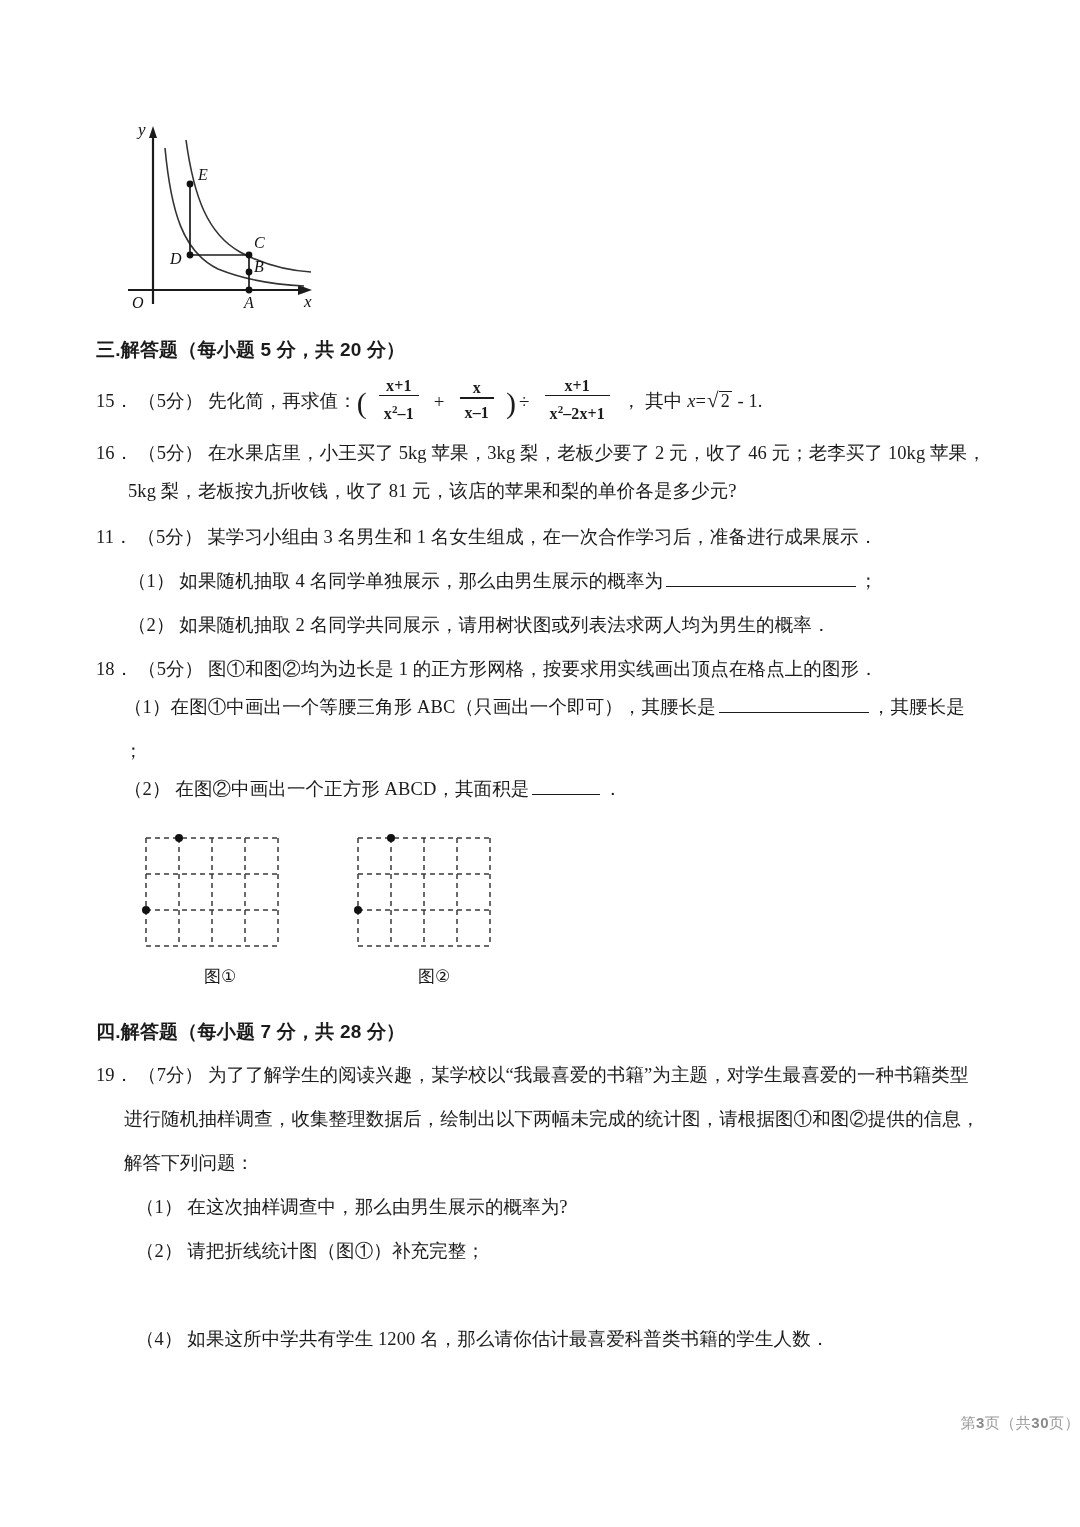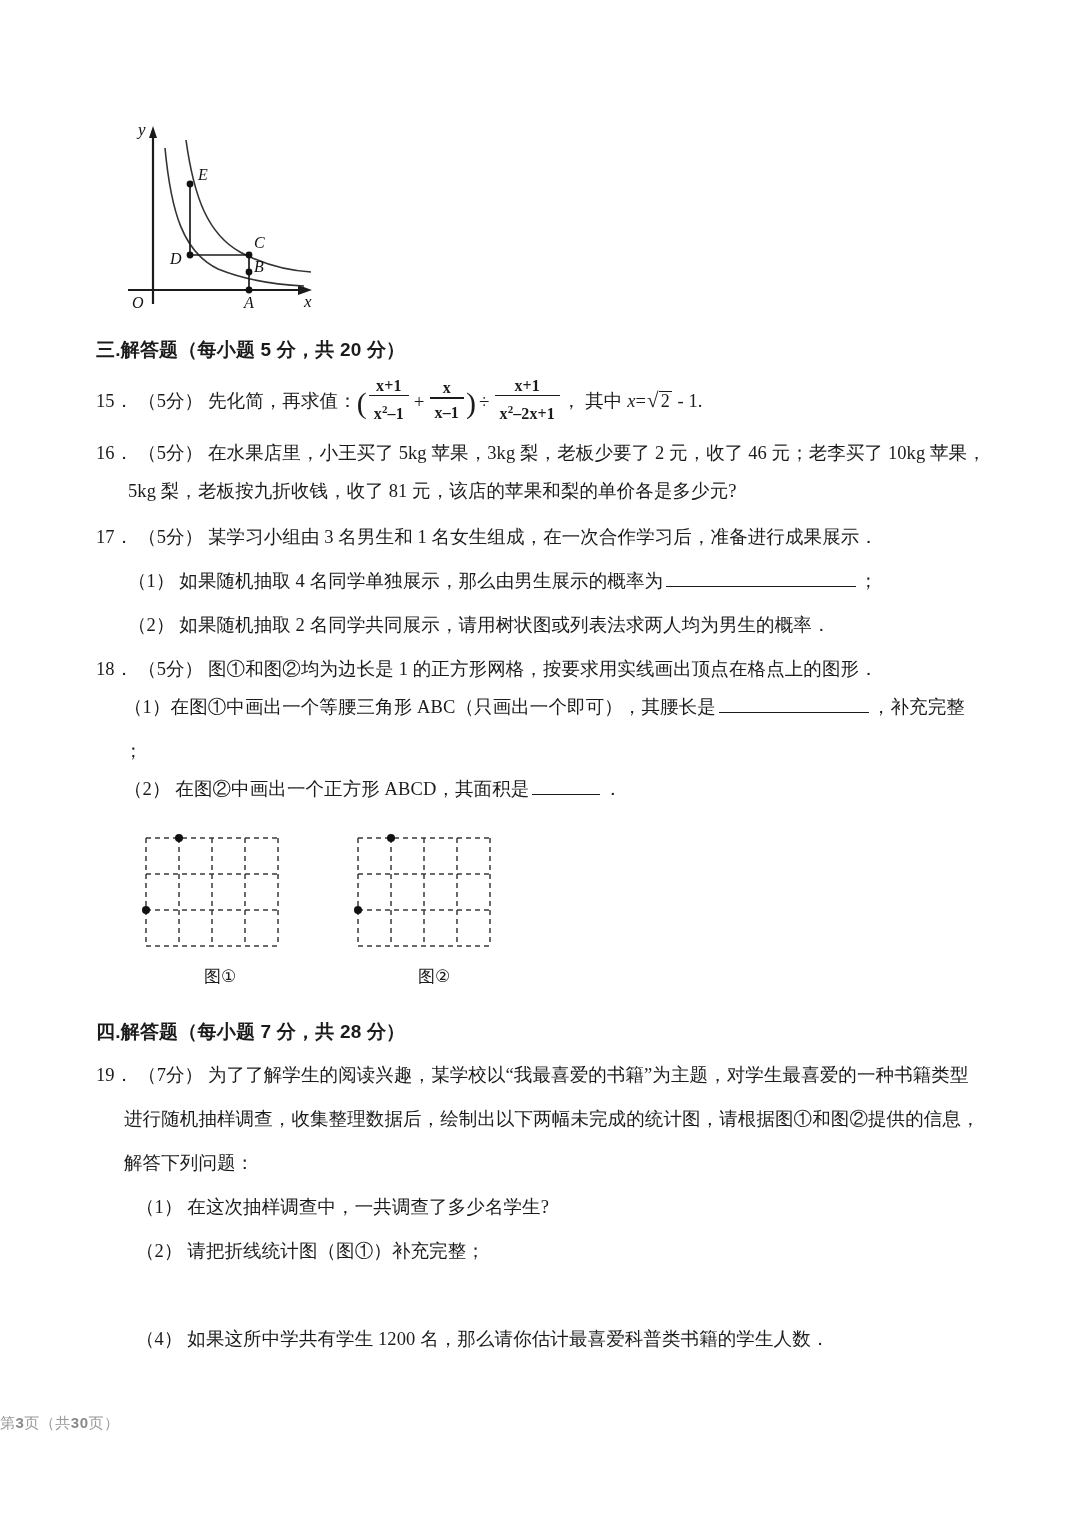--- a/index.html
+++ b/index.html
@@ -57,21 +57,21 @@
     display: inline-flex;
     align-items: center;
     vertical-align: middle;
     font-size: 18px;
   }
   .frac {
     display: inline-flex;
     flex-direction: column;
     align-items: center;
     vertical-align: middle;
-    margin: 0 2px;
+    margin: 0 12px;
     font-family: "Liberation Serif", serif;
   }
   .frac .top {
     padding: 0 5px 1px 5px;
     font-size: 16px;
     font-weight: bold;
     line-height: 16px;
   }
   .frac .bar {
     width: 100%;
@@ -112,21 +112,21 @@
     white-space: nowrap;
     margin-left: 8px;
   }
 
   
   .footer {
     position: absolute;
     left: 0;
     right: 0;
     top: 1414px;
-    text-align: left;
+    text-align: right;
     font-size: 15px;
     color: #9a9a9a;
     font-family: "Liberation Sans", "DejaVu Sans", sans-serif;
     letter-spacing: 0.5px;
   }
   .footer b { color: #8a8a8a; }
 </style>
 </head>
 <body>
 
@@ -205,40 +205,40 @@
   <div class="qline" style="left:96px; top:440px;text-align:right;">
     <span class="num">16．</span>
     <span>（5分）</span>
     <span>在水果店里，小王买了 5kg 苹果，3kg 梨，老板少要了 2 元，收了 46 元；老李买了 10kg 苹果，</span>
   </div>
   <div class="qline" style="left:128px; top:478px;">
     <span>5kg 梨，老板按九折收钱，收了 81 元，该店的苹果和梨的单价各是多少元?</span>
   </div>
 
   <div class="qline" style="left:96px; top:524px;">
-    <span class="num">17．</span>
+    <span class="num">11．</span>
     <span>（5分）</span>
     <span>某学习小组由 3 名男生和 1 名女生组成，在一次合作学习后，准备进行成果展示．</span>
   </div>
   <div class="qline" style="left:128px; top:568px;">
     <span>（1）</span>
     <span>如果随机抽取 4 名同学单独展示，那么由男生展示的概率为</span><span class="blank" style="width:190px;"></span><span>；</span>
   </div>
   <div class="qline" style="left:128px; top:612px;">
     <span>（2）</span>
     <span>如果随机抽取 2 名同学共同展示，请用树状图或列表法求两人均为男生的概率．</span>
   </div>
 
   <div class="qline" style="left:96px; top:656px;">
     <span class="num">18．</span>
     <span>（5分）</span>
     <span>图①和图②均为边长是 1 的正方形网格，按要求用实线画出顶点在格点上的图形．</span>
   </div>
   <div class="qline" style="left:124px; top:694px;">
-    <span>（1）</span><span>在图①中画出一个等腰三角形 ABC（只画出一个即可），其腰长是</span><span class="blank" style="width:150px;"></span><span>，补充完整</span>
+    <span>（1）</span><span>在图①中画出一个等腰三角形 ABC（只画出一个即可），其腰长是</span><span class="blank" style="width:150px;"></span><span>，其腰长是</span>
   </div>
   <div class="qline" style="left:124px; top:738px;">
     <span>；</span>
   </div>
   <div class="qline" style="left:124px; top:776px;">
     <span>（2）</span>
     <span>在图②中画出一个正方形 ABCD，其面积是</span><span class="blank" style="width:68px;"></span><span>．</span>
   </div>
 
   <div class="grid-fig" style="left:140px; top:832px;">
@@ -291,21 +291,21 @@
     <span>为了了解学生的阅读兴趣，某学校以“我最喜爱的书籍”为主题，对学生最喜爱的一种书籍类型</span>
   </div>
   <div class="qline" style="left:124px; top:1106px;text-align:center;">
     <span>进行随机抽样调查，收集整理数据后，绘制出以下两幅未完成的统计图，请根据图①和图②提供的信息，</span>
   </div>
   <div class="qline" style="left:124px; top:1150px;">
     <span>解答下列问题：</span>
   </div>
   <div class="qline" style="left:136px; top:1194px;">
     <span>（1）</span>
-    <span>在这次抽样调查中，一共调查了多少名学生?</span>
+    <span>在这次抽样调查中，那么由男生展示的概率为?</span>
   </div>
   <div class="qline" style="left:136px; top:1238px;">
     <span>（2）</span>
     <span>请把折线统计图（图①）补充完整；</span>
   </div>
   <div class="qline" style="left:136px; top:1326px;">
     <span>（4）</span>
     <span>如果这所中学共有学生 1200 名，那么请你估计最喜爱科普类书籍的学生人数．</span>
   </div>
 

